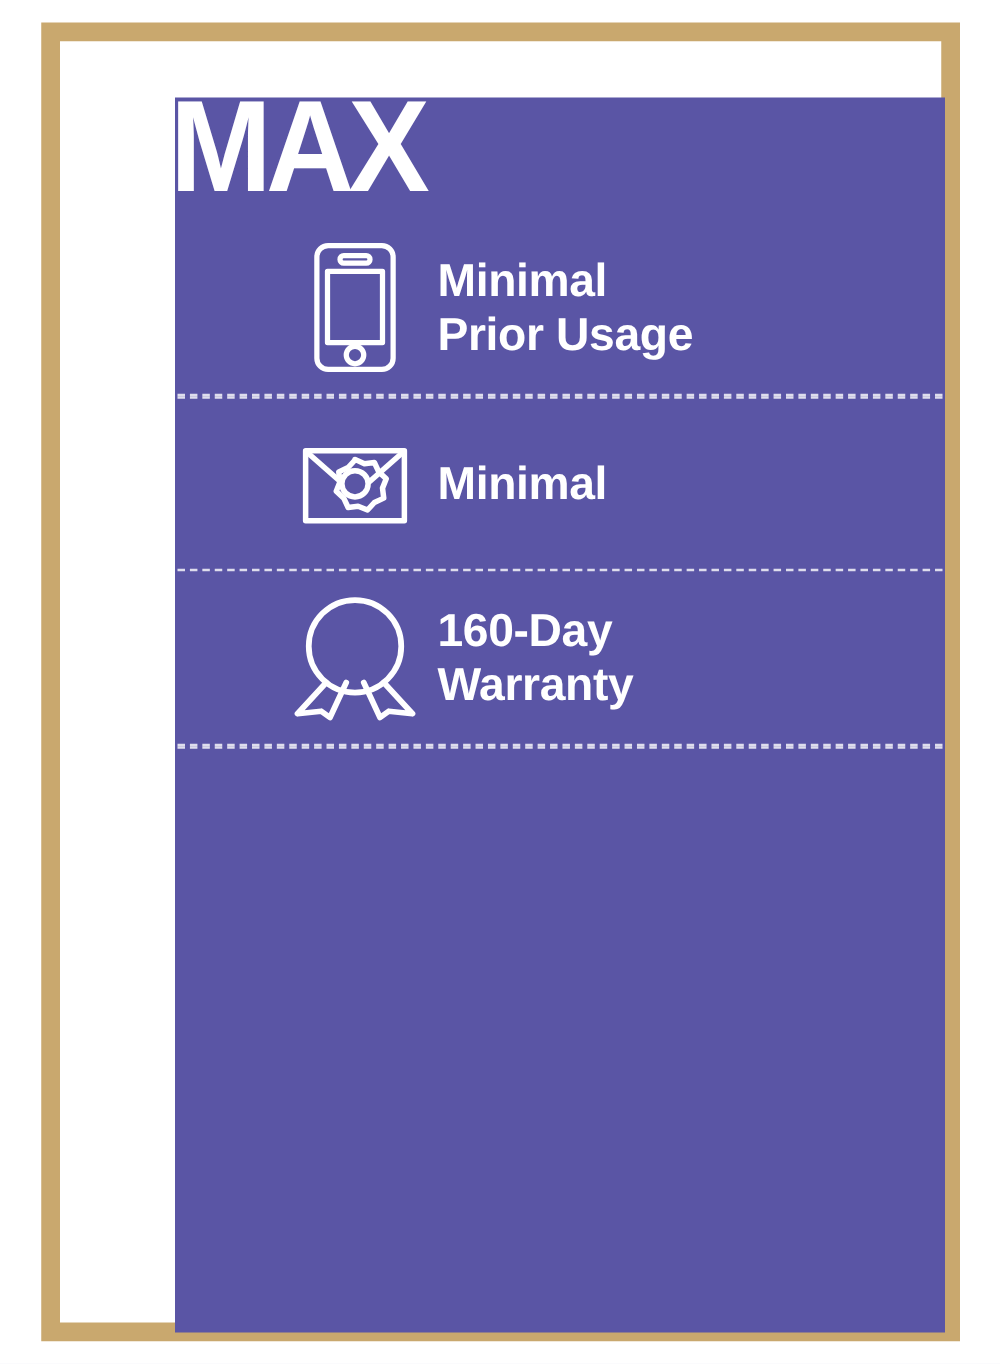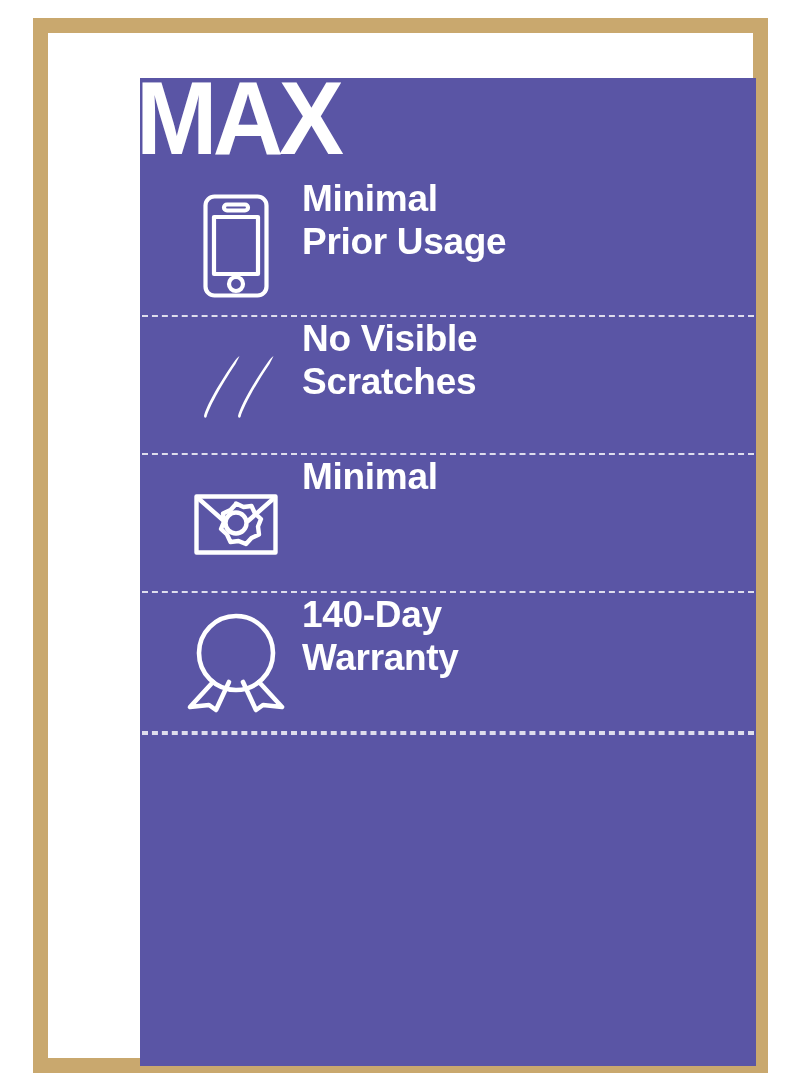--- a/index.html
+++ b/index.html
@@ -65,21 +65,23 @@
   .rows {
     position: absolute;
     left: 0;
     top: 99px;
     width: 616px;
   }
 
   .row {
     position: relative;
     display: flex;
+    align-items: center;
     box-sizing: border-box;
+    padding-left: 48px;
   }
   .row.h-tall  { height: 138px; }
   .row.h-mid   { height: 136px; }
   .row.h-short { height: 136px; }
 
   .divider {
     position: relative;
     height: 0;
     border-top: 2px dashed rgba(255,255,255,0.80);
     margin: 0 2px;
@@ -131,30 +133,20 @@
               <rect x="11" y="23" width="44" height="57"></rect>
               <circle cx="33" cy="90" r="7"></circle>
             </svg>
           </div>
           <div class="row-label">Minimal
 Prior Usage</div>
         </div>
 
         <div class="divider"></div>
 
-        <div class="row h-mid">
-          <div class="row-icon">
-            <svg width="88" height="70" viewBox="0 0 88 70" fill="#ffffff">
-              <path d="M12 66 C 14 57, 26 35, 42 12 C 44 9, 46 7, 47.5 6 C 46.5 8, 45 11, 43.5 14 C 28 37, 17 58, 14.5 67 C 13.8 68.4, 12.2 68, 12 66 Z"></path>
-              <path d="M46 66 C 48 57, 60 35, 76 12 C 78 9, 80 7, 81.5 6 C 80.5 8, 79 11, 77.5 14 C 62 37, 51 58, 48.5 67 C 47.8 68.4, 46.2 68, 46 66 Z"></path>
-            </svg>
-          </div>
-          <div class="row-label">No Visible
-Scratches</div>
-        </div>
 
         <div class="divider"></div>
 
         <div class="row h-short">
           <div class="row-icon">
             <svg width="84" height="64" viewBox="0 0 84 64" fill="none" stroke="#ffffff" stroke-width="4.4" stroke-linecap="round" stroke-linejoin="round">
               <rect x="2.5" y="5.5" width="79" height="56"></rect>
               <path d="M5 8 L30 30"></path>
               <path d="M79 8 L54 30"></path>
               <path d="M42 12.5 l7.5 3.5 l8 -1 l3.5 7.5 l6 5.5 l-3 7.5 l1 8 l-7.5 3.5 l-5.5 6 l-7.5 -3 l-8 1 l-3.5 -7.5 l-6 -5.5 l3 -7.5 l-1 -8 l7.5 -3.5 l5.5 -6 Z"></path>
@@ -167,21 +159,21 @@
         <div class="divider"></div>
 
         <div class="row h-tall">
           <div class="row-icon">
             <svg width="106" height="100" viewBox="0 0 106 100" fill="none" stroke="#ffffff" stroke-width="4.6" stroke-linecap="round" stroke-linejoin="round">
               <circle cx="53" cy="41" r="37"></circle>
               <path d="M30 70 L7 95 L26 93 L33 98 L46 70"></path>
               <path d="M76 70 L99 95 L80 93 L73 98 L60 70"></path>
             </svg>
           </div>
-          <div class="row-label">140-Day
+          <div class="row-label">160-Day
 Warranty</div>
         </div>
 
         <div class="divider"></div>
 
 
         <div class="divider"></div>
 
 
       </div>

